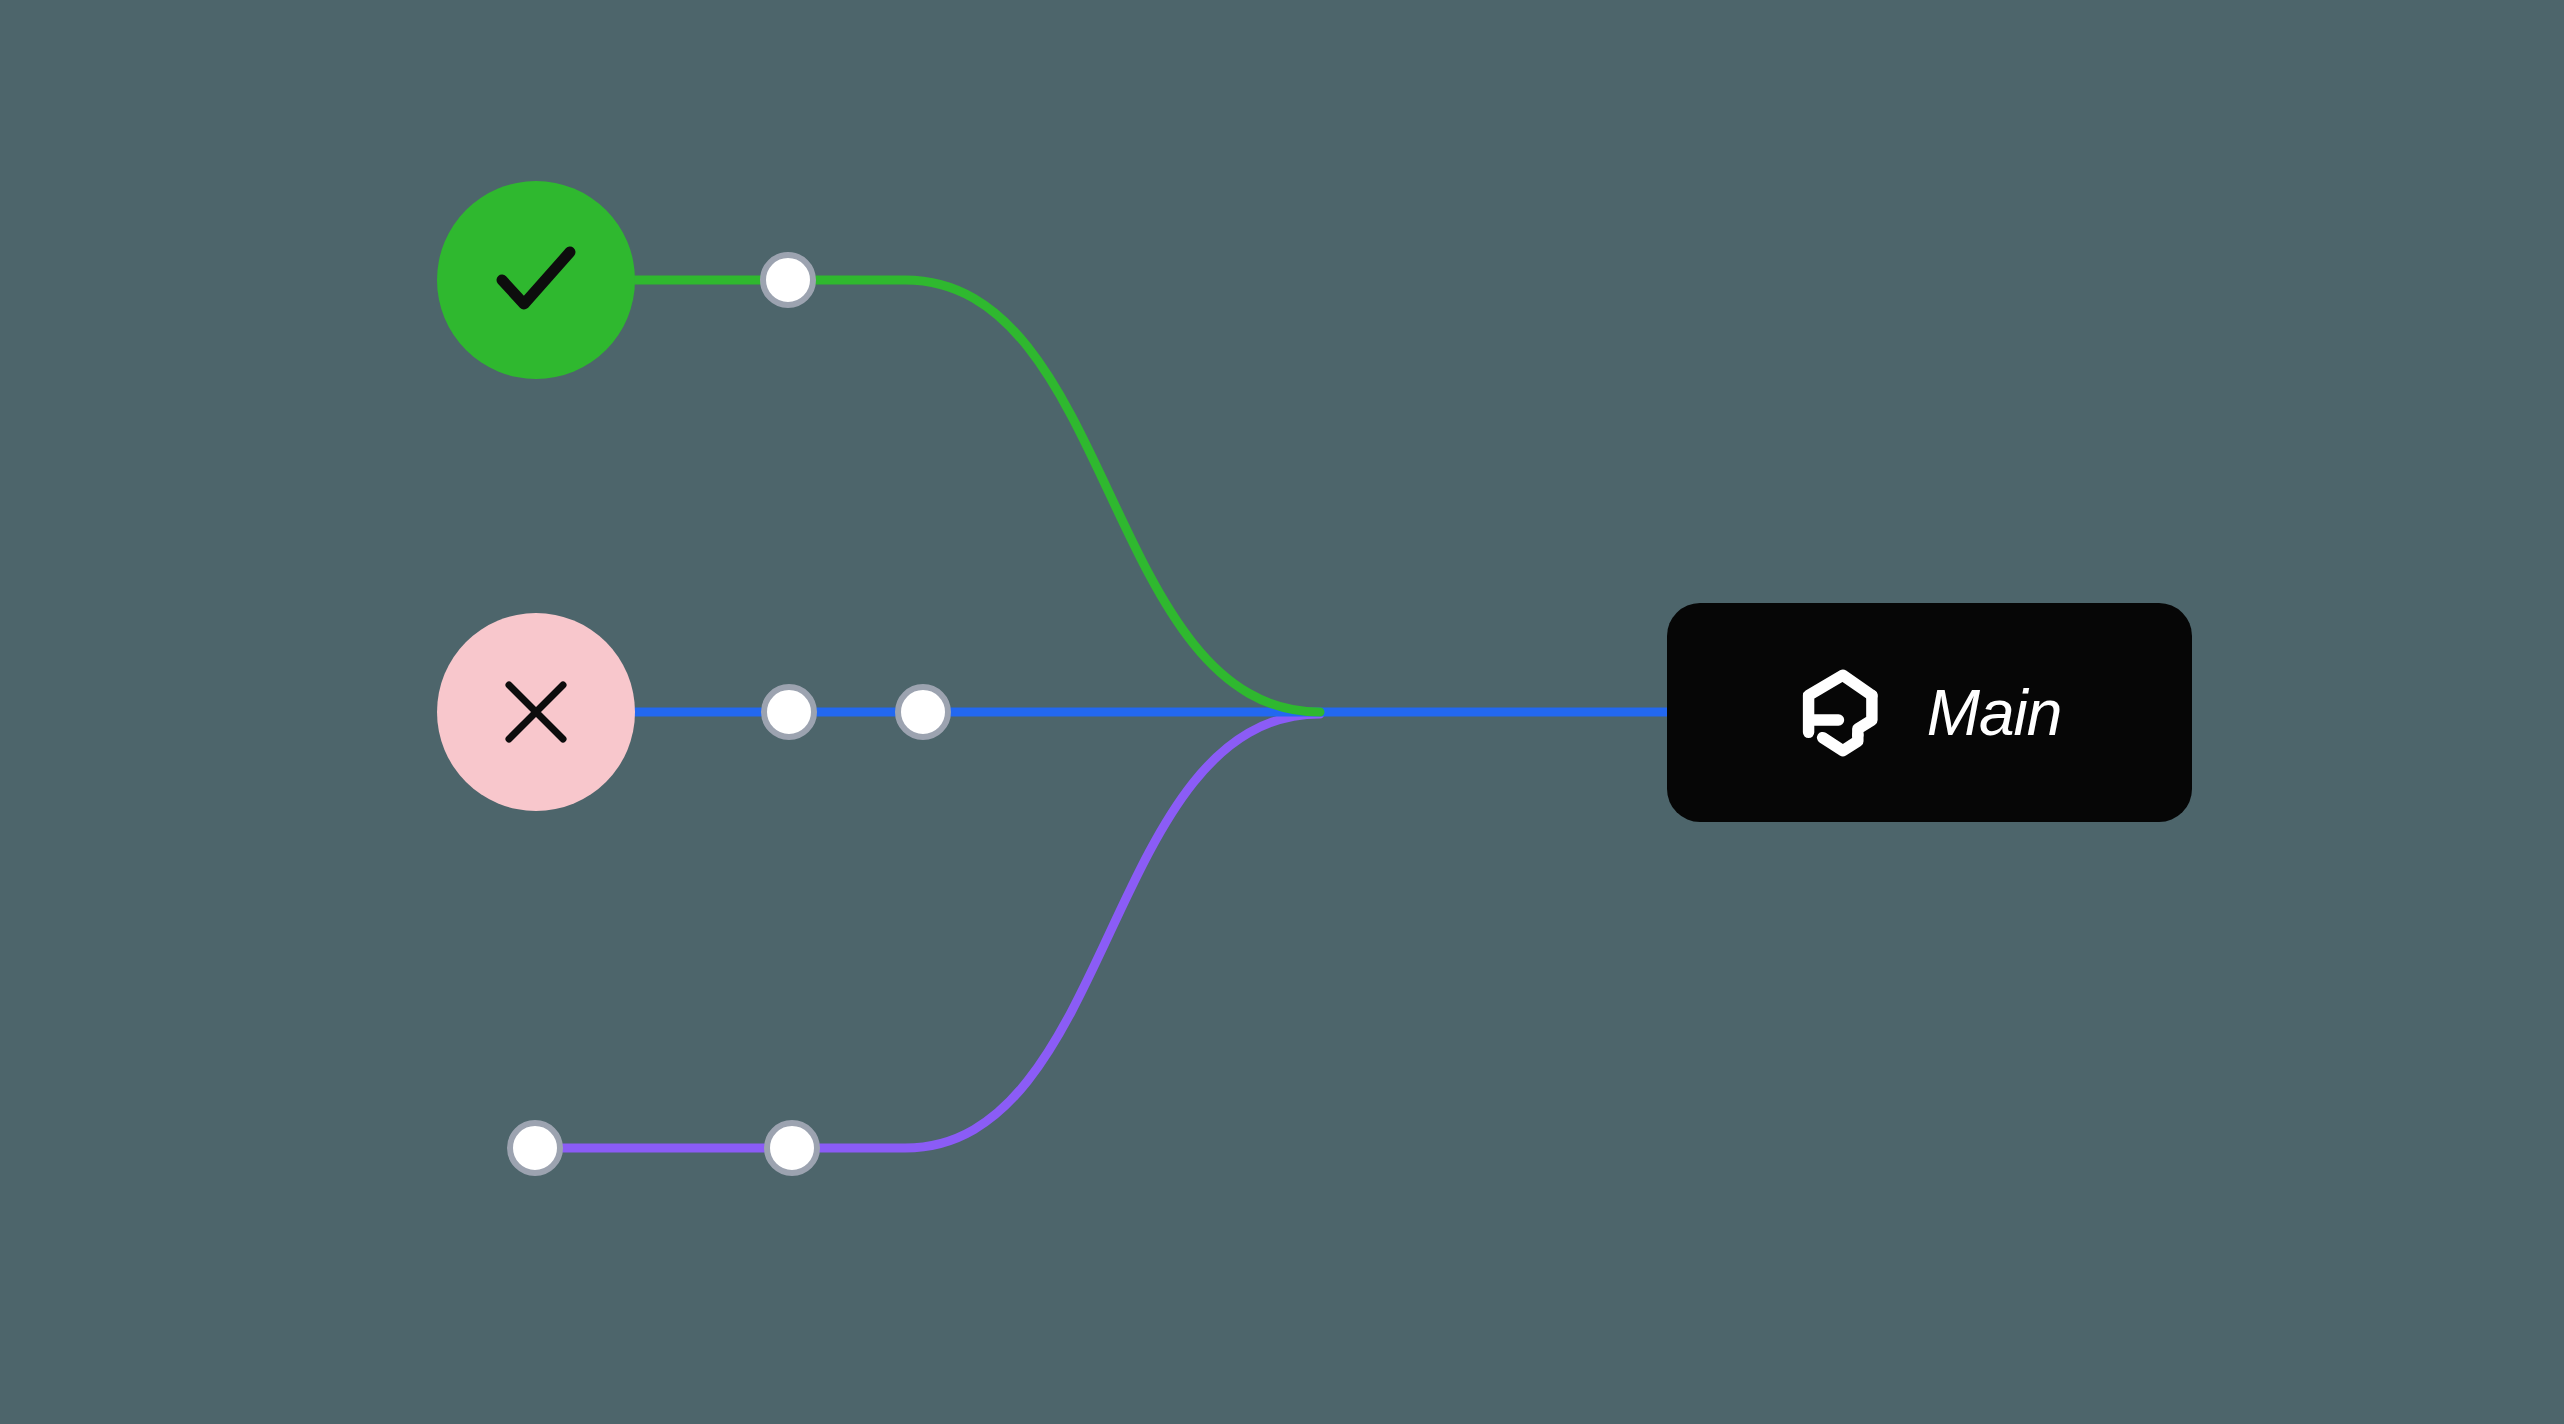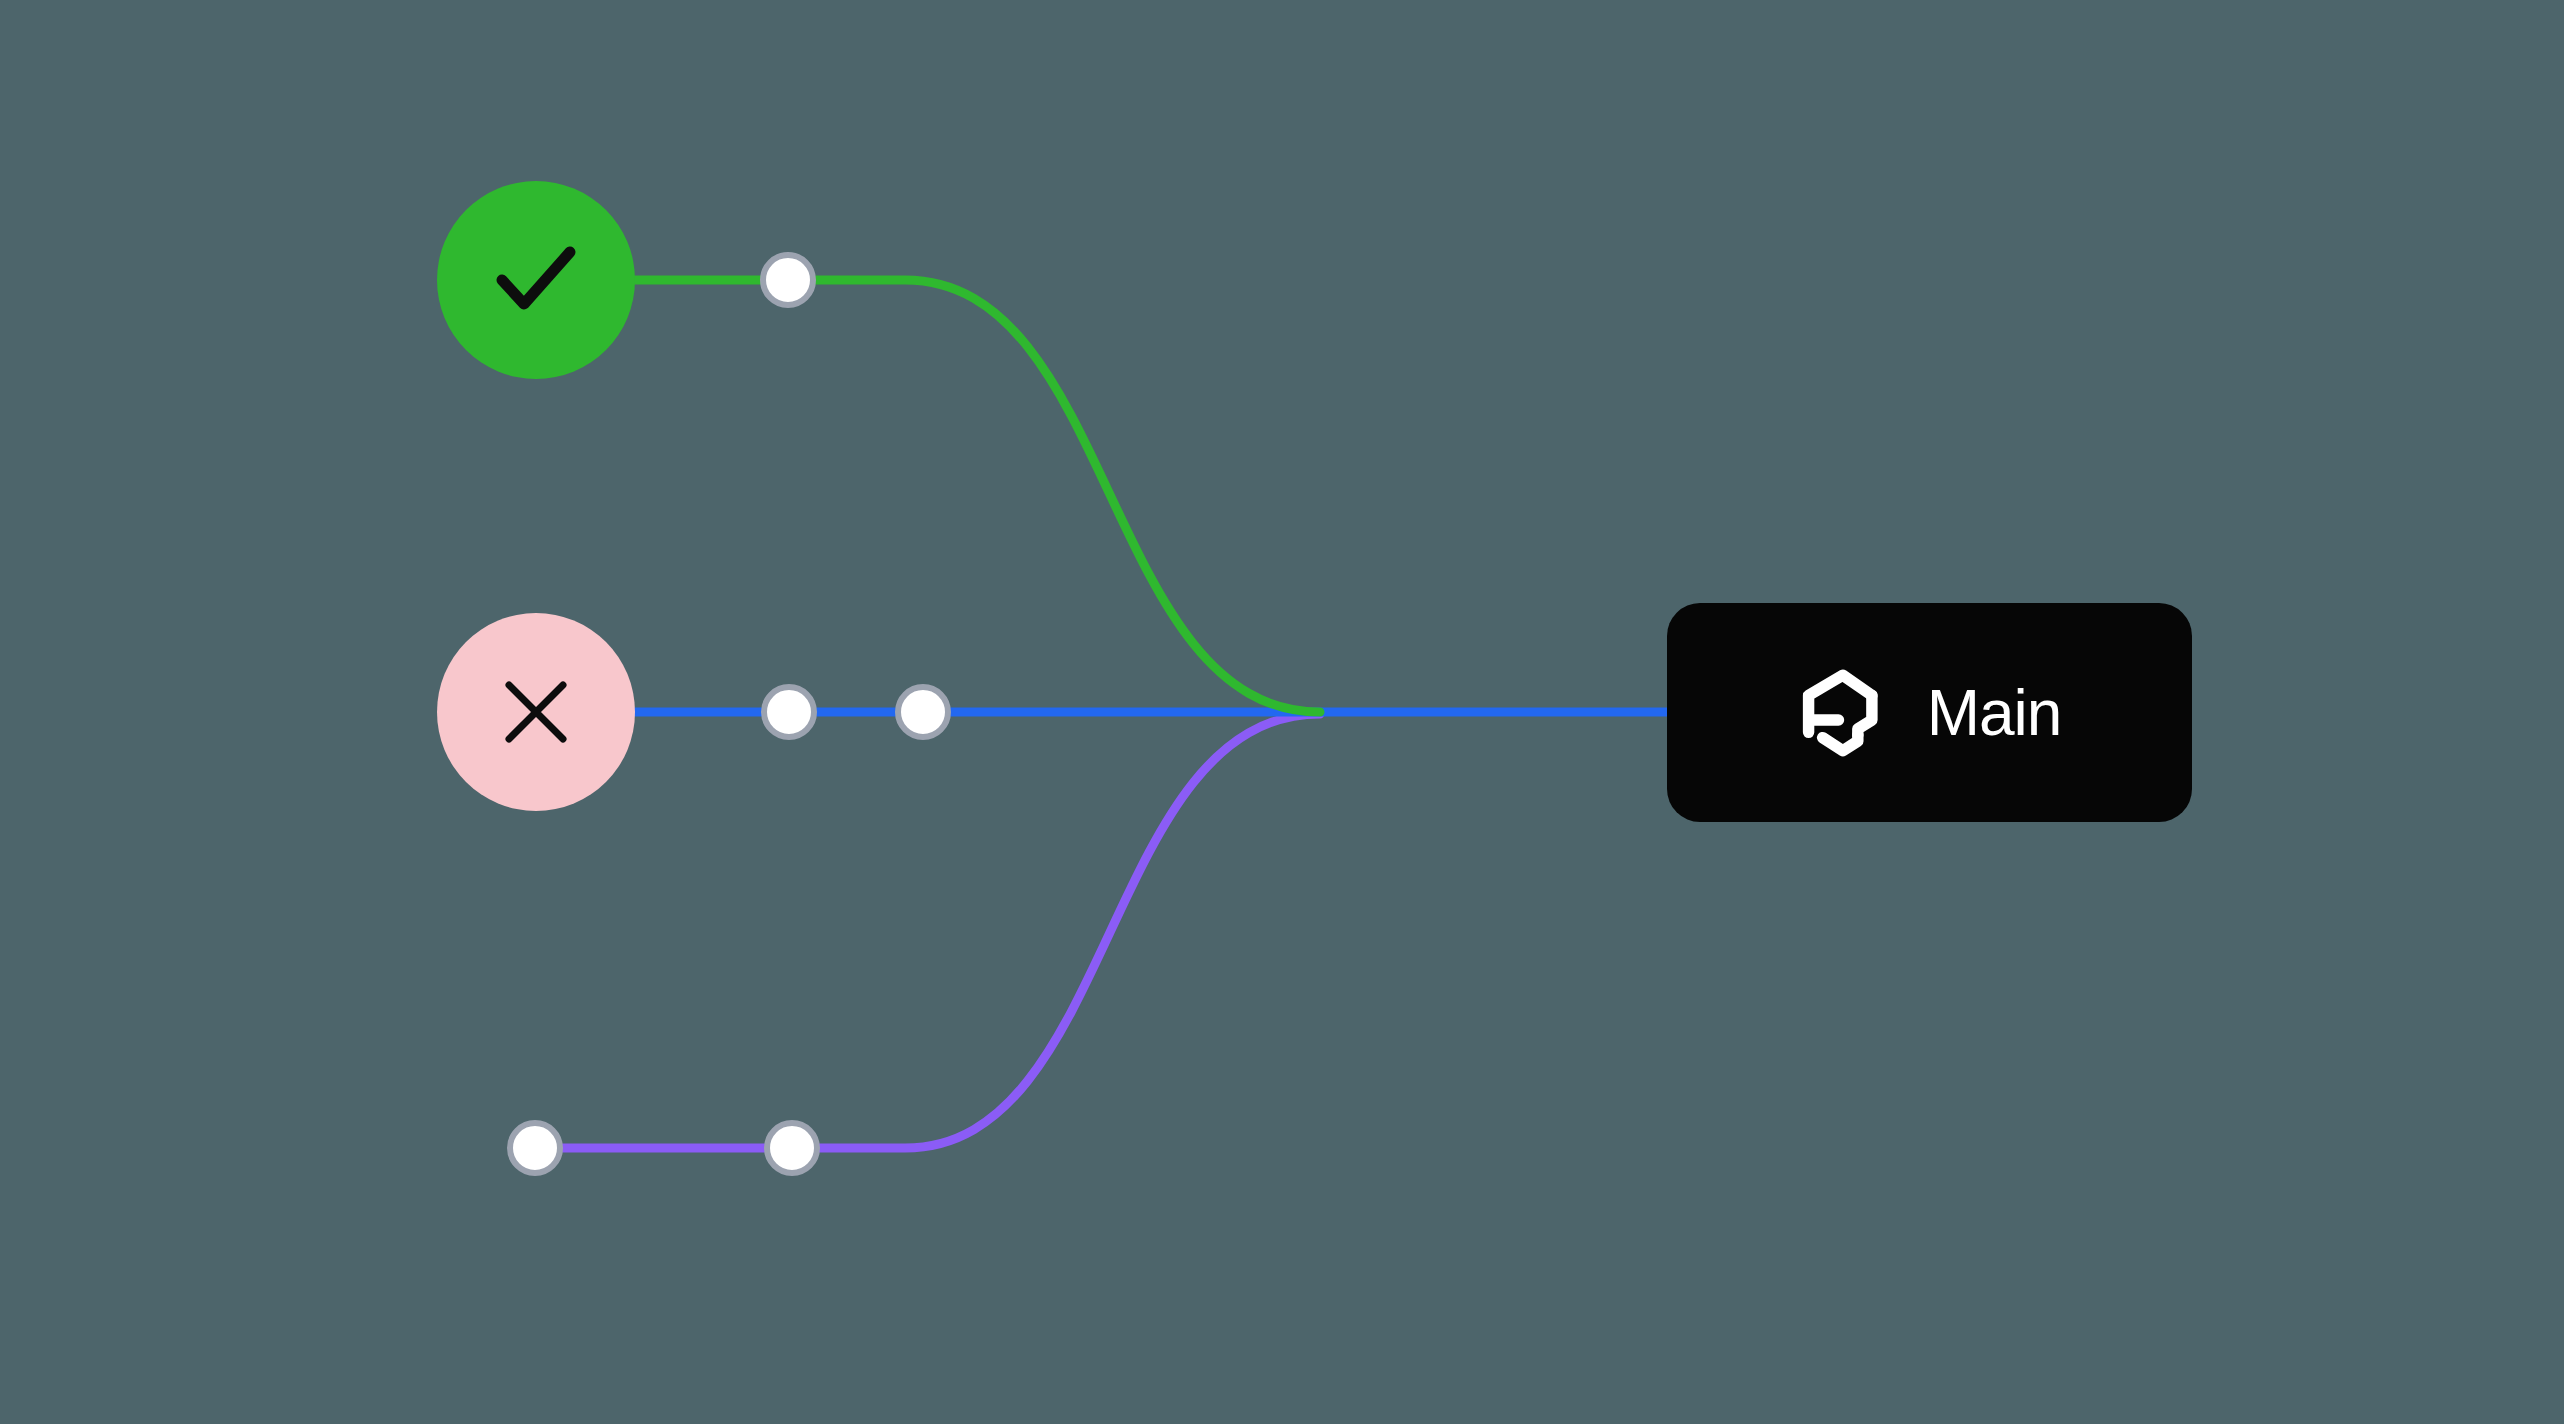--- a/index.html
+++ b/index.html
@@ -57,20 +57,21 @@
   .main-node .logo path{
     fill:none;stroke:var(--c-node_icon);
     stroke-width:13;stroke-linecap:round;stroke-linejoin:round;
   }
   .main-node .label{
     color:var(--c-node_text);
     font-size:64px;
     font-weight:500;
     letter-spacing:-1px;
     line-height:1;
+    font-style:italic;
   }
 </style>
 </head>
 <body>
 
 <div class="stage">
 
   <svg class="graph" width="2564" height="1424" viewBox="0 0 2564 1424">
 
     <path class="line line-purple" d="M 535 1148 H 905 C 1115 1148 1105 714 1320 714"></path>

